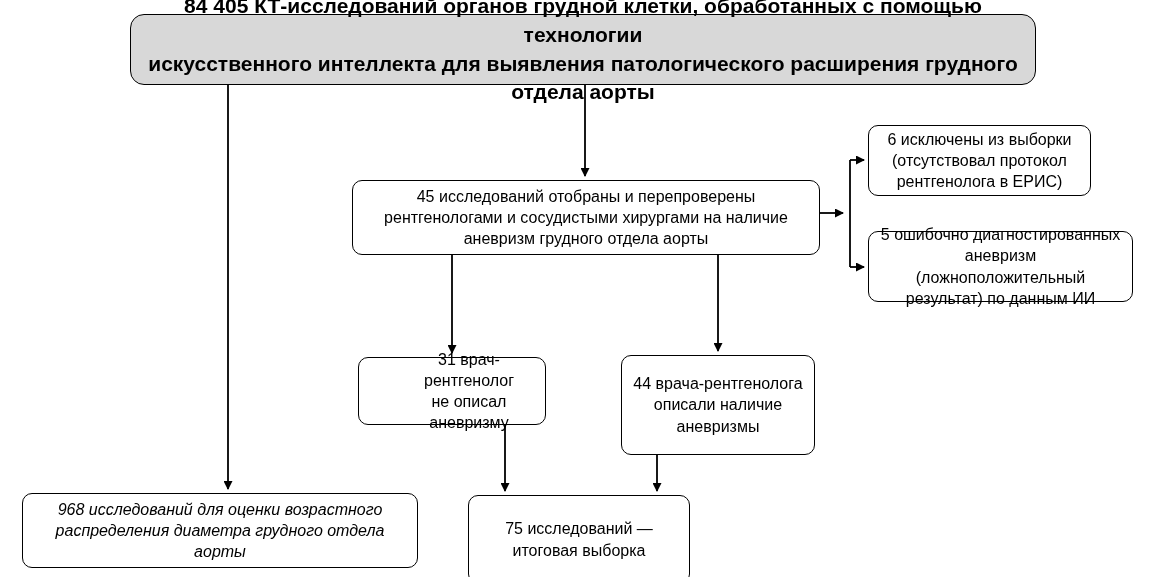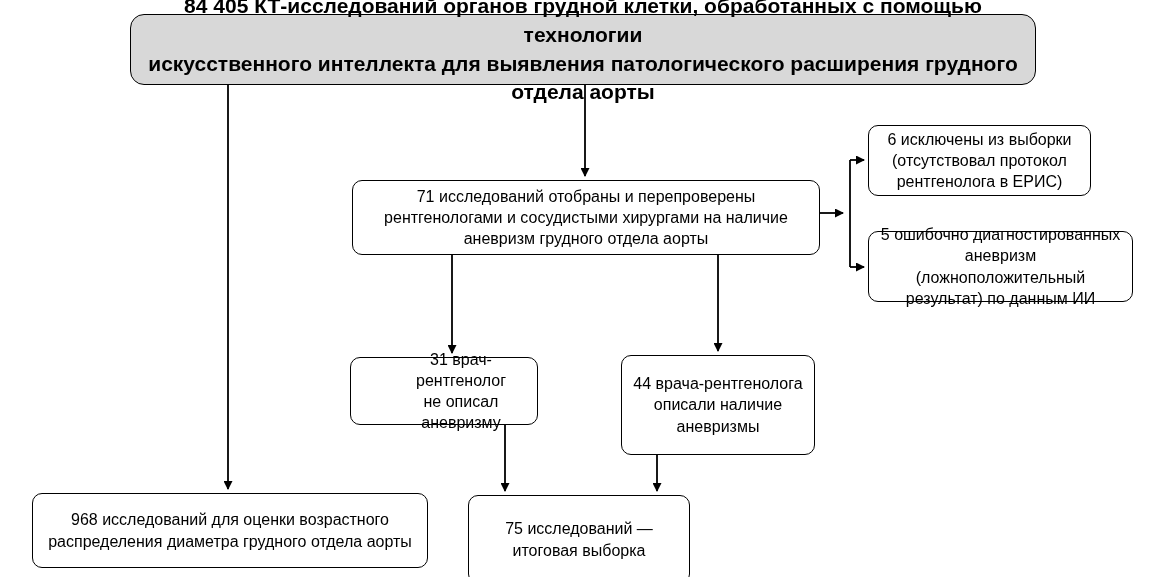--- a/index.html
+++ b/index.html
@@ -79,49 +79,49 @@
 
     <line x1="657" y1="440" x2="657" y2="491" stroke="#000" stroke-width="1.8" marker-end="url(#ah)"></line>
   </svg>
 
   <div class="box box--top" style="left:130px; top:14px; width:906px; height:71px;">
     <span class="txt">84 405 КТ-исследований органов грудной клетки, обработанных с помощью технологии
 искусственного интеллекта для выявления патологического расширения грудного отдела аорты</span>
   </div>
 
   <div class="box" style="left:352px; top:180px; width:468px; height:75px;">
-    <span class="txt">71 исследований отобраны и перепроверены
+    <span class="txt">45 исследований отобраны и перепроверены
 рентгенологами и сосудистыми хирургами на наличие
 аневризм грудного отдела аорты</span>
   </div>
 
   <div class="box" style="left:868px; top:125px; width:223px; height:71px;">
     <span class="txt">6 исключены из выборки
 (отсутствовал протокол
 рентгенолога в ЕРИС)</span>
   </div>
 
   <div class="box" style="left:868px; top:231px; width:265px; height:71px;justify-content:center;">
     <span class="txt">5 ошибочно диагностированных
 аневризм (ложноположительный
 результат) по данным ИИ</span>
   </div>
 
-  <div class="box" style="left:350px; top:357px; width:188px; height:68px;padding-left:44px;">
+  <div class="box" style="left:358px; top:357px; width:188px; height:68px;padding-left:44px;">
     <span class="txt">31 врач-рентгенолог
 не описал аневризму</span>
   </div>
 
   <div class="box" style="left:621px; top:355px; width:194px; height:100px;">
     <span class="txt">44 врача-рентгенолога
 описали наличие
 аневризмы</span>
   </div>
 
-  <div class="box" style="left:32px; top:493px; width:396px; height:75px;">
+  <div class="box" style="left:22px; top:493px; width:396px; height:75px;font-style:italic;">
     <span class="txt">968 исследований для оценки возрастного
 распределения диаметра грудного отдела аорты</span>
   </div>
 
   <div class="box" style="left:468px; top:495px; width:222px; height:89px;">
     <span class="txt">75 исследований —
 итоговая выборка</span>
   </div>
 
 </div>

